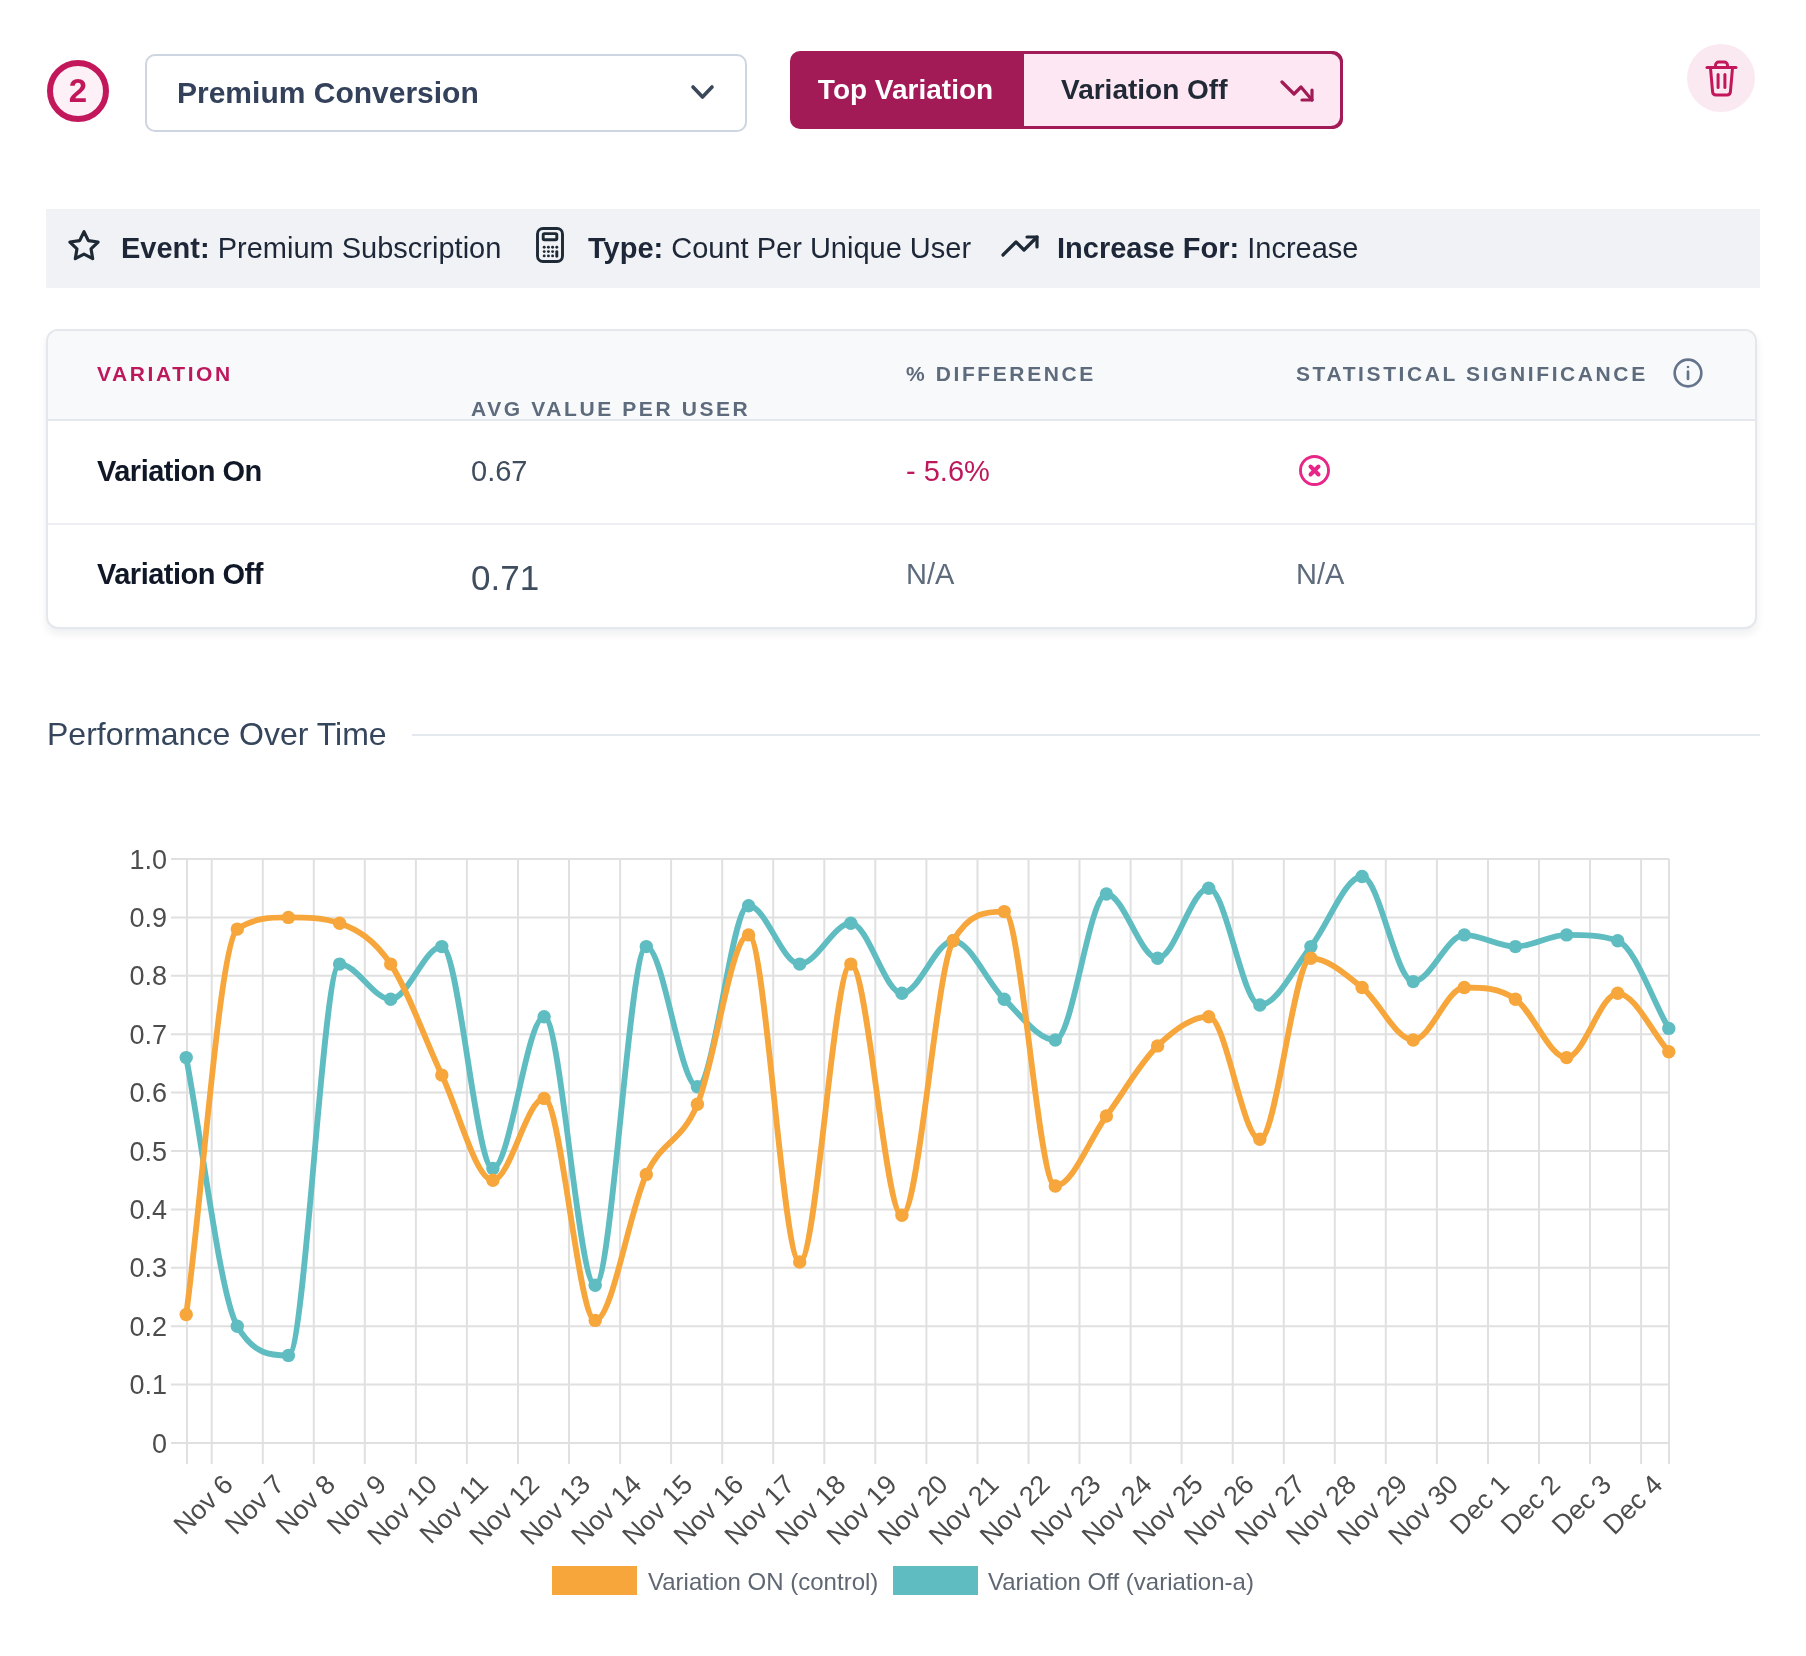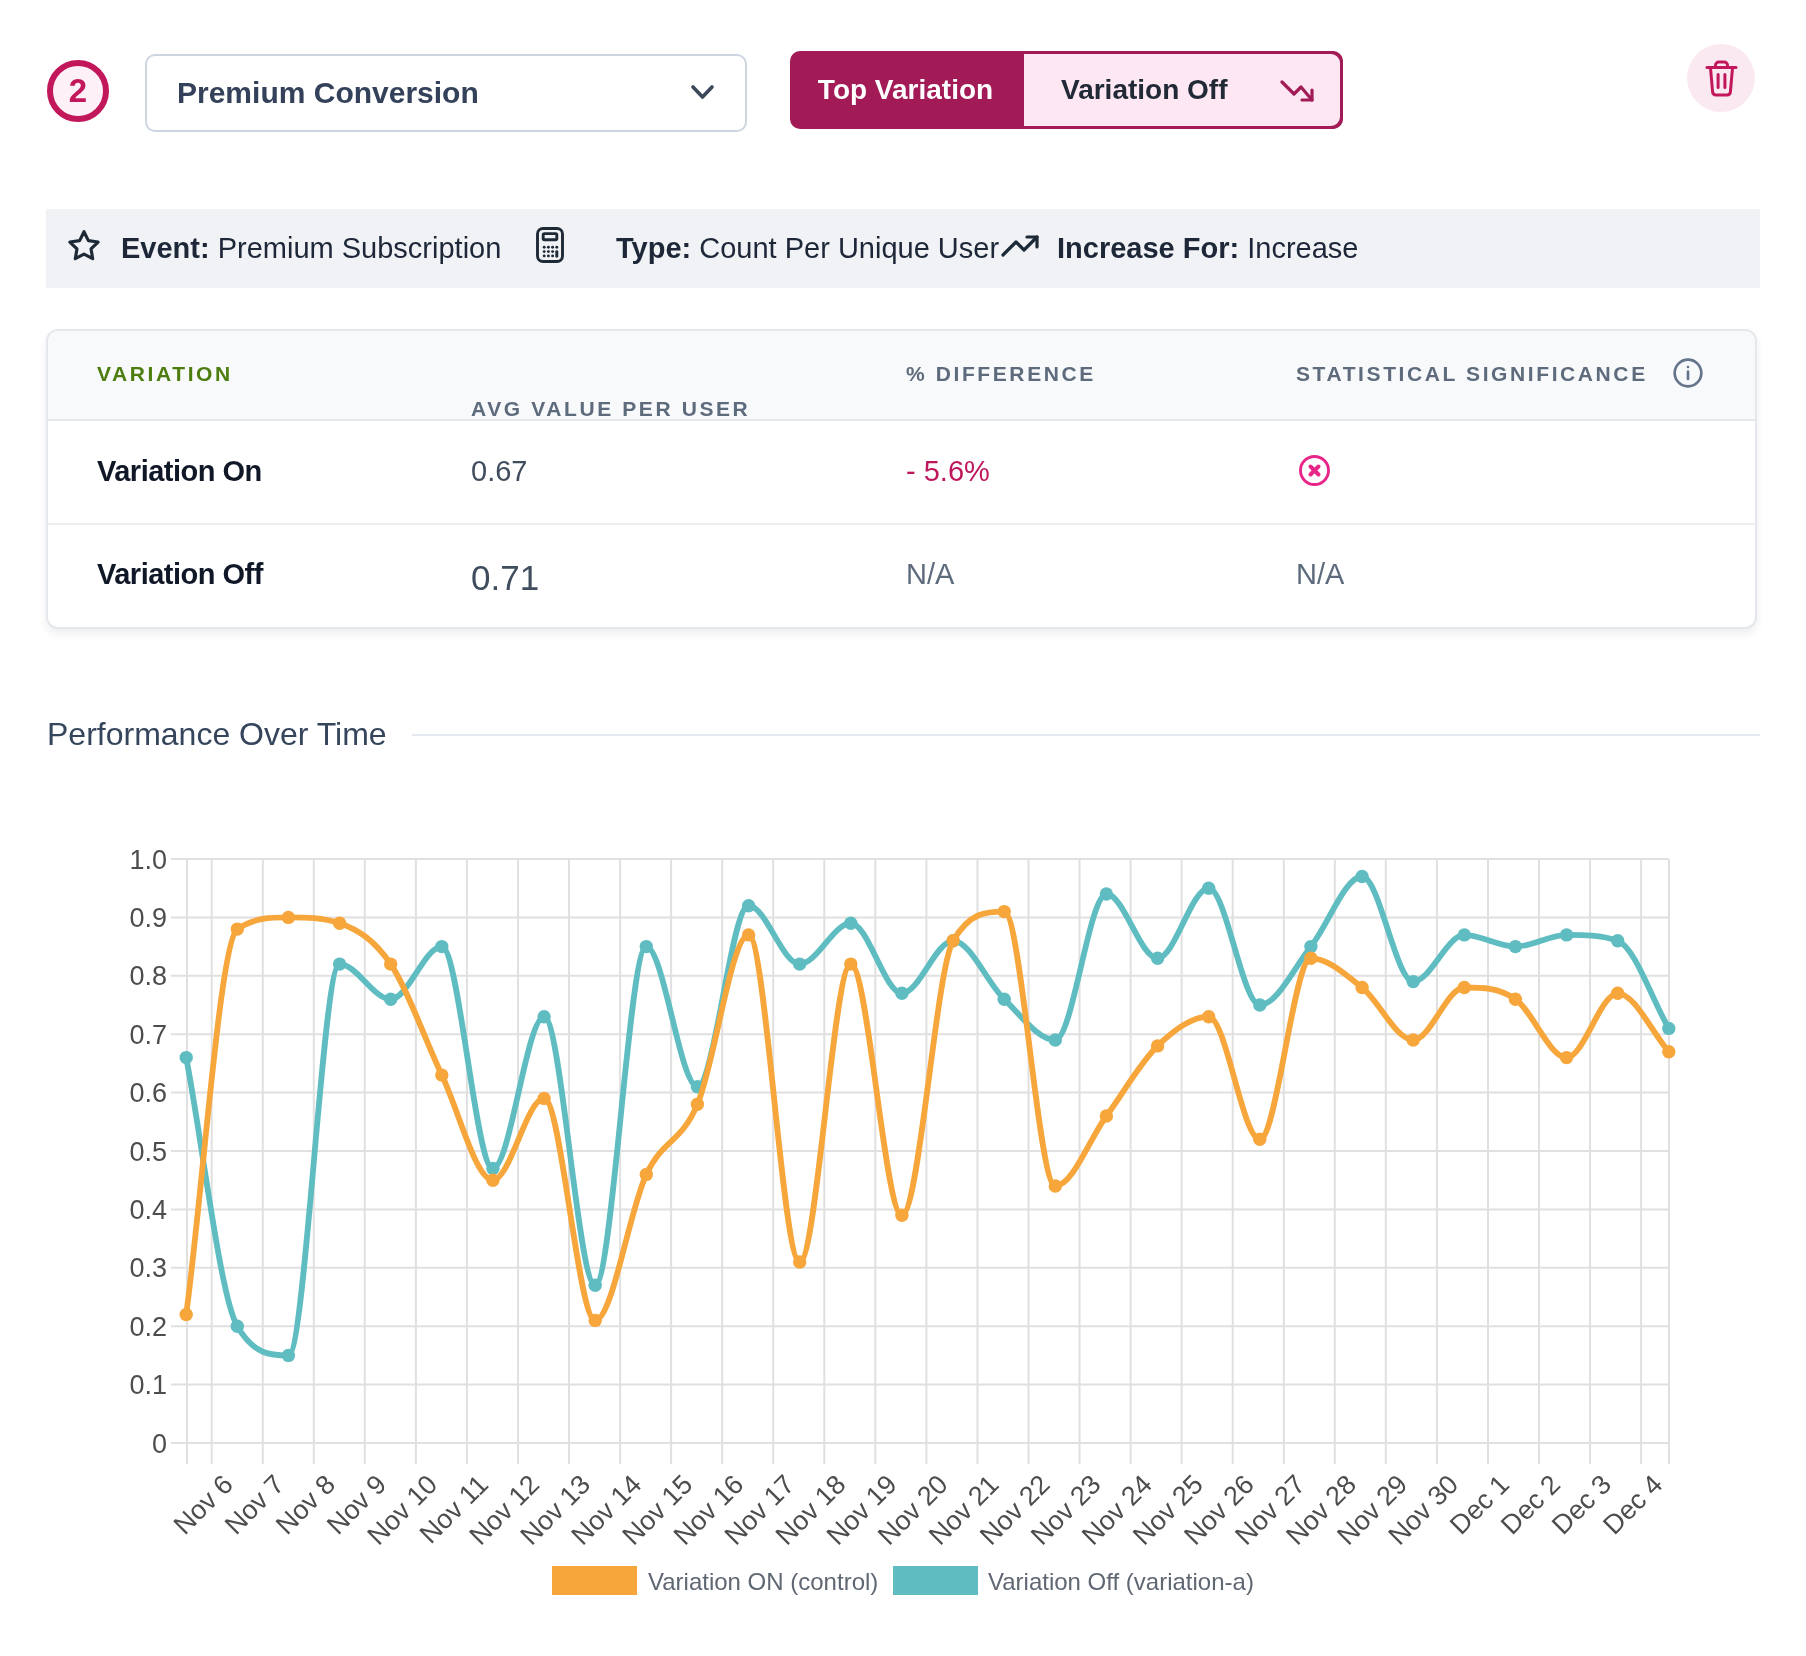--- a/index.html
+++ b/index.html
@@ -48,32 +48,32 @@
       <line x1="16.6" y1="20.3" x2="16.6" y2="20.32"></line>
       <line x1="20.8" y1="20.3" x2="20.8" y2="20.32"></line>
       <line x1="8.2" y1="24.6" x2="8.2" y2="24.62"></line>
       <line x1="12.4" y1="24.6" x2="12.4" y2="24.62"></line>
       <line x1="16.6" y1="24.6" x2="16.6" y2="24.62"></line>
       <line x1="8.2" y1="28.9" x2="8.2" y2="28.92"></line>
       <line x1="12.4" y1="28.9" x2="12.4" y2="28.92"></line>
       <line x1="16.6" y1="28.9" x2="16.6" y2="28.92"></line>
       <line x1="20.8" y1="24.6" x2="20.8" y2="29.2"></line>
     </svg>
-  <div class="abs" style="left:588px;top:209px;height:79px;display:flex;align-items:center;font-size:29px;color:#1d2738;margin-left:28px;"><b>Type:</b>&nbsp;Count Per Unique User</div>
+  <div class="abs" style="left:588px;top:209px;height:79px;display:flex;align-items:center;font-size:29px;color:#1d2738;"><b>Type:</b>&nbsp;Count Per Unique User</div>
   <svg style="position:absolute;left:1000px;top:231px" width="40" height="28" viewBox="0 0 40 28" fill="none" stroke="#1e2936" stroke-width="3.20" stroke-linecap="round" stroke-linejoin="round">
       <polyline points="3 24 16 11 24 19 37 6"></polyline>
       <polyline points="27 6 37 6 37 16"></polyline>
     </svg>
   <div class="abs" style="left:1057px;top:209px;height:79px;display:flex;align-items:center;font-size:29px;color:#1d2738;"><b>Increase For:</b>&nbsp;Increase</div>
 
   <div class="abs" style="left:46px;top:329px;width:1711px;height:300px;background:#fff;border:2px solid #e4e7ec;border-radius:12px;box-shadow:0 5px 9px rgba(16,24,40,.07);overflow:hidden;">
     <div style="height:90px;background:#f8f9fb;border-bottom:2px solid #e4e7ec;"></div>
     <div style="position:absolute;left:0;top:192px;width:100%;height:0;border-top:2px solid #eceef2;"></div>
   </div>
-  <div class="abs" style="left:97px;top:329px;height:90px;display:flex;align-items:center;font-size:21px;letter-spacing:2.6px;color:#4d7c0f;font-weight:600;">VARIATION</div>
+  <div class="abs" style="left:97px;top:329px;height:90px;display:flex;align-items:center;font-size:21px;letter-spacing:2.6px;color:#be185d;font-weight:600;">VARIATION</div>
   <div class="abs" style="left:471px;top:329px;height:90px;display:flex;align-items:center;font-size:21px;letter-spacing:2.6px;color:#5d6b7c;font-weight:600;margin-top:35px;">AVG VALUE PER USER</div>
   <div class="abs" style="left:1296px;top:329px;height:90px;display:flex;align-items:center;font-size:21px;letter-spacing:2.6px;color:#5d6b7c;font-weight:600;">STATISTICAL SIGNIFICANCE</div>
   <div class="abs" style="left:906px;top:329px;height:90px;display:flex;align-items:center;font-size:21px;letter-spacing:2.6px;color:#5d6b7c;font-weight:600;">% DIFFERENCE</div>
   <svg style="position:absolute;left:1672px;top:357px" width="32" height="32" viewBox="0 0 24 24" fill="none" stroke="#64748b" stroke-width="2.00" stroke-linecap="round" stroke-linejoin="round">
       <circle cx="12" cy="12" r="10"></circle>
       <line x1="12" y1="11" x2="12" y2="16.5"></line>
       <line x1="12" y1="7.5" x2="12" y2="7.52"></line>
     </svg>
 
   <div class="abs" style="left:97px;top:455px;font-size:29px;font-weight:700;color:#101828;letter-spacing:-0.5px;">Variation On</div>

